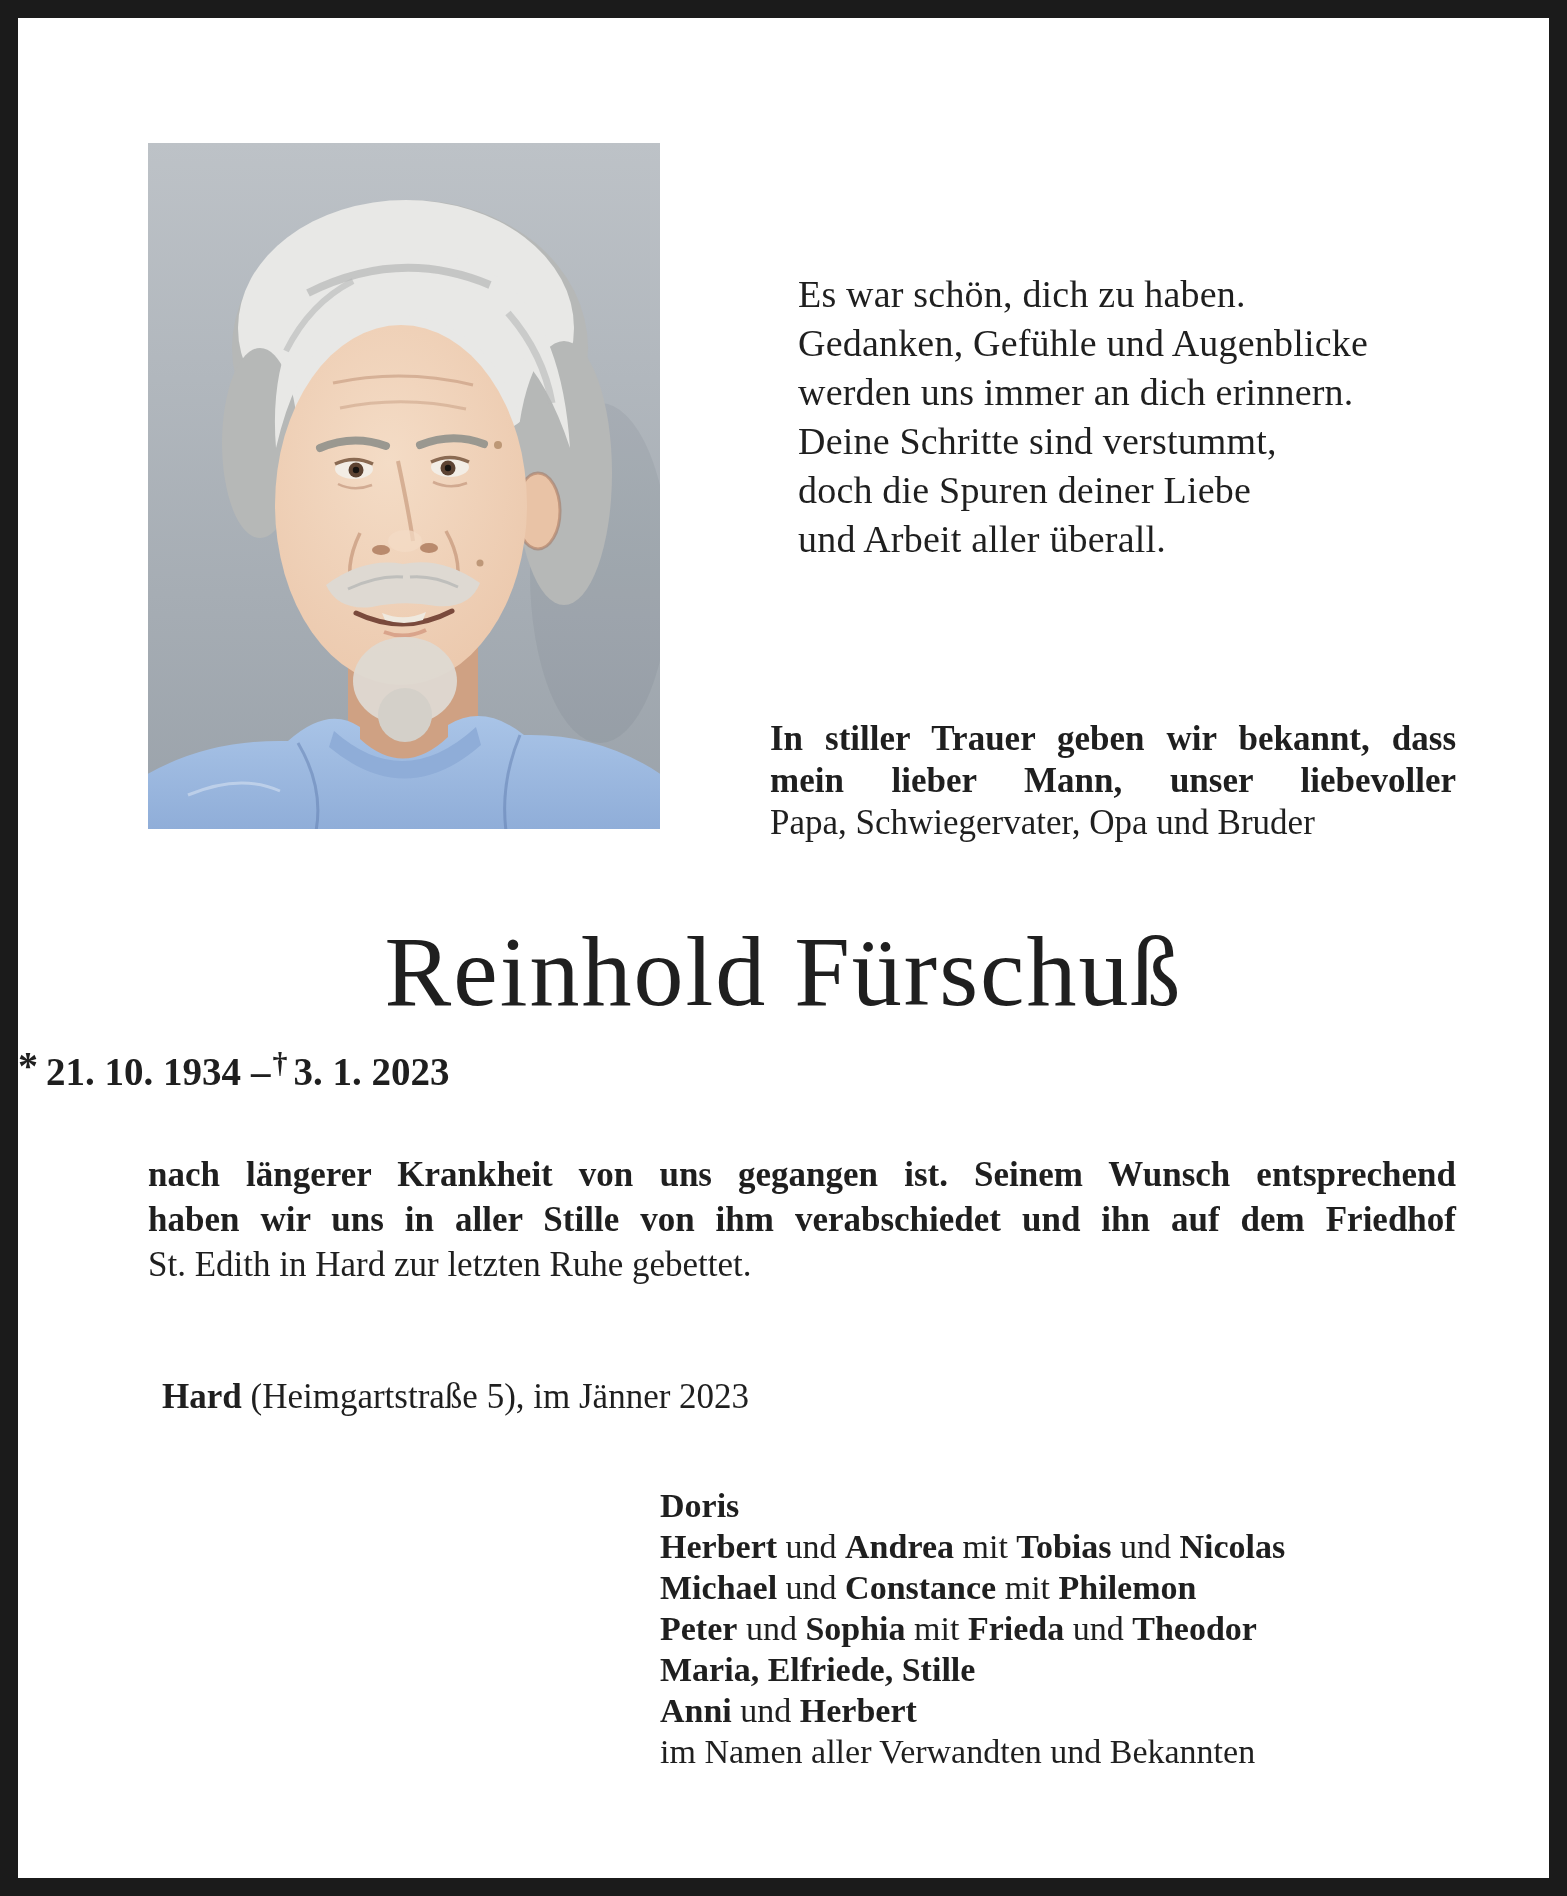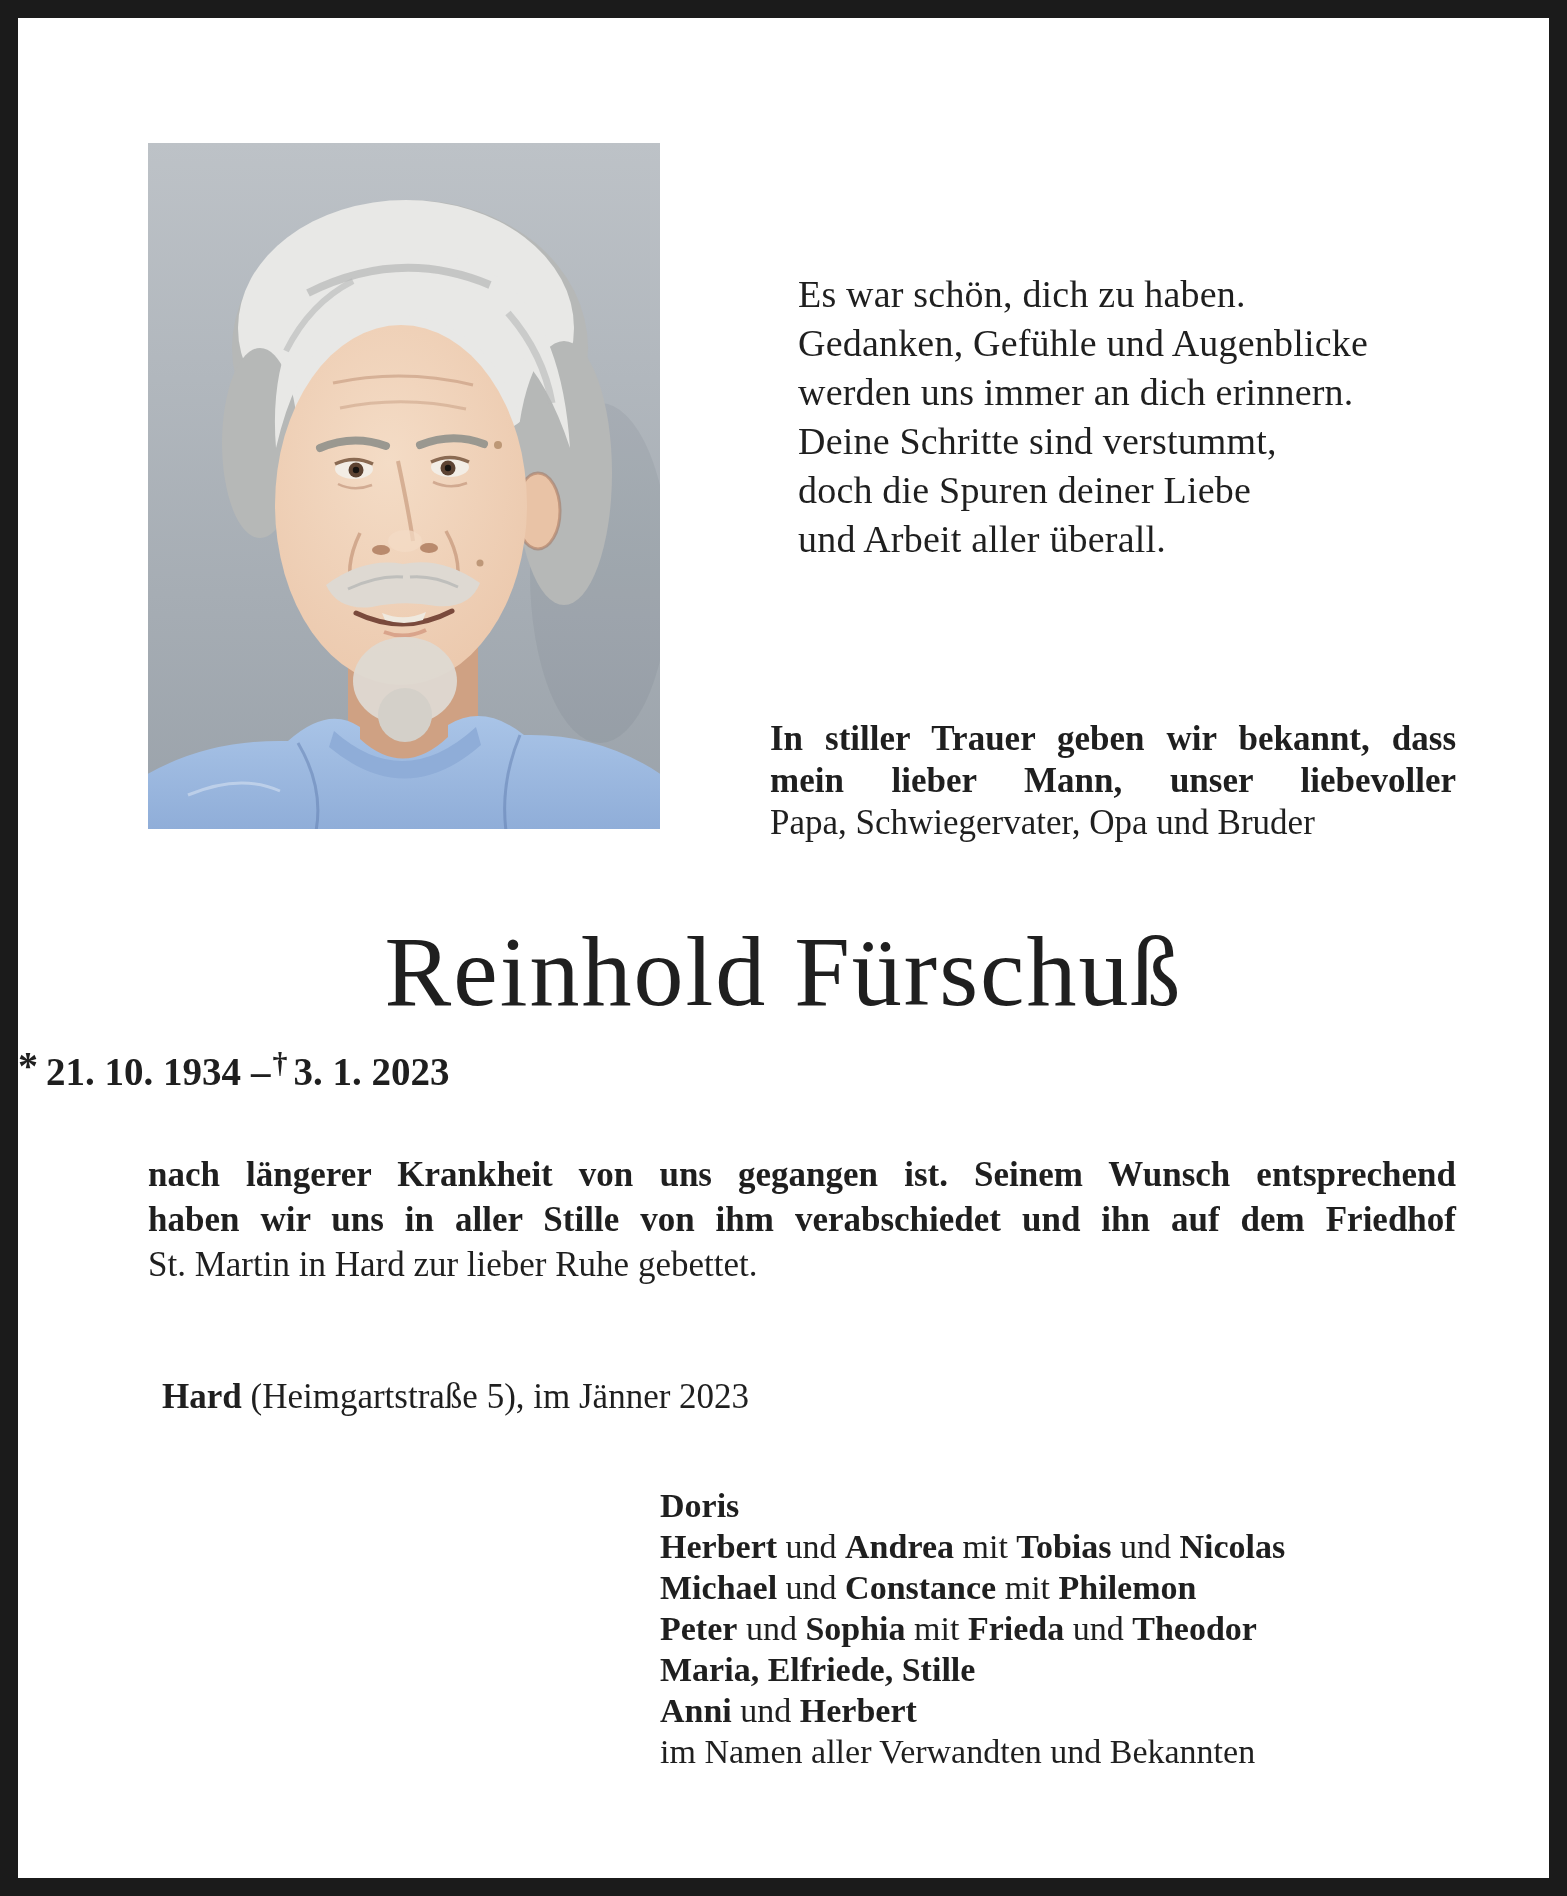--- a/index.html
+++ b/index.html
@@ -159,21 +159,21 @@
 
   <h1 class="deceased-name">Reinhold Fürschuß</h1>
 
   <div class="dates">
     <span class="sym-birth">*</span><span>21. 10. 1934</span><span class="sep">–</span><span class="sym-death">†</span><span>3. 1. 2023</span>
   </div>
 
   <div class="farewell">
     <div class="jline stretch">nach längerer Krankheit von uns gegangen ist. Seinem Wunsch entsprechend</div>
     <div class="jline stretch">haben wir uns in aller Stille von ihm verabschiedet und ihn auf dem Friedhof</div>
-    <div class="jline">St. Martin in Hard zur lieber Ruhe gebettet.</div>
+    <div class="jline">St. Edith in Hard zur letzten Ruhe gebettet.</div>
   </div>
 
   <div class="dateline"><span class="bold">Hard</span><span> (Heimgartstraße 5), im Jänner 2023</span></div>
 
   <div class="family">
     <div><span class="bold">Doris</span></div>
     <div><span class="bold">Herbert</span><span> und </span><span class="bold">Andrea</span><span> mit </span><span class="bold">Tobias</span><span> und </span><span class="bold">Nicolas</span></div>
     <div><span class="bold">Michael</span><span> und </span><span class="bold">Constance</span><span> mit </span><span class="bold">Philemon</span></div>
     <div><span class="bold">Peter</span><span> und </span><span class="bold">Sophia</span><span> mit </span><span class="bold">Frieda</span><span> und </span><span class="bold">Theodor</span></div>
     <div><span class="bold">Maria, Elfriede, Stille</span></div>

